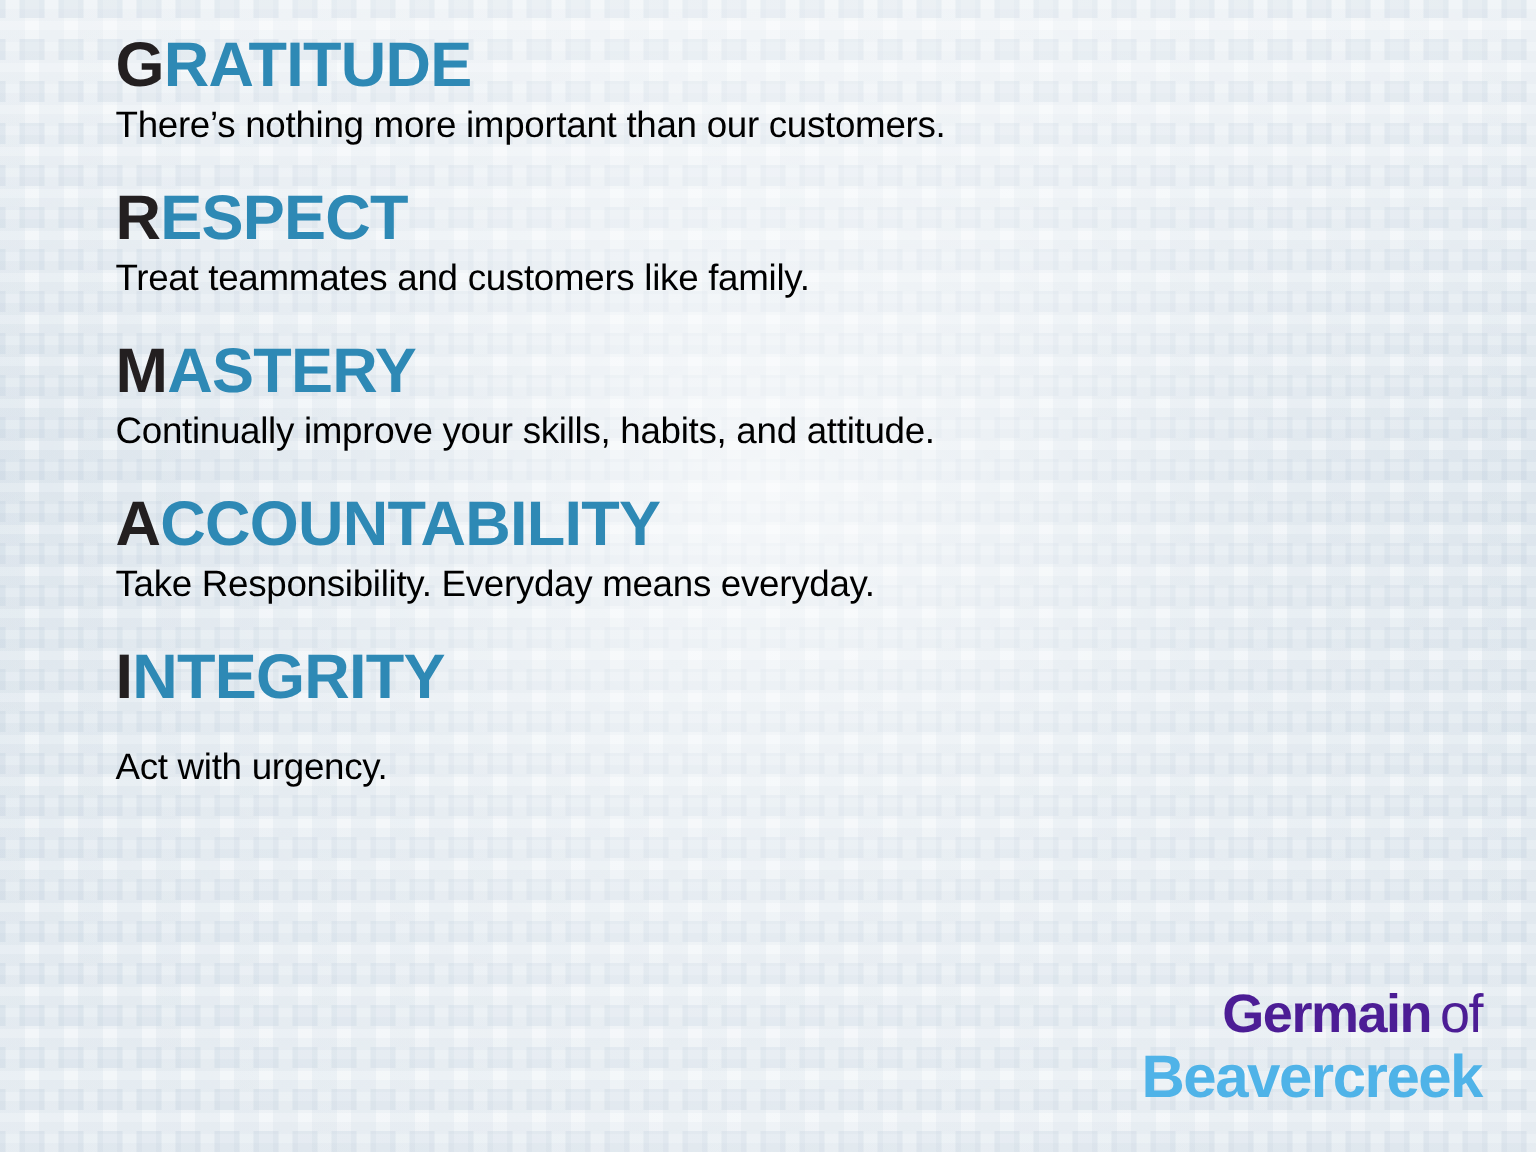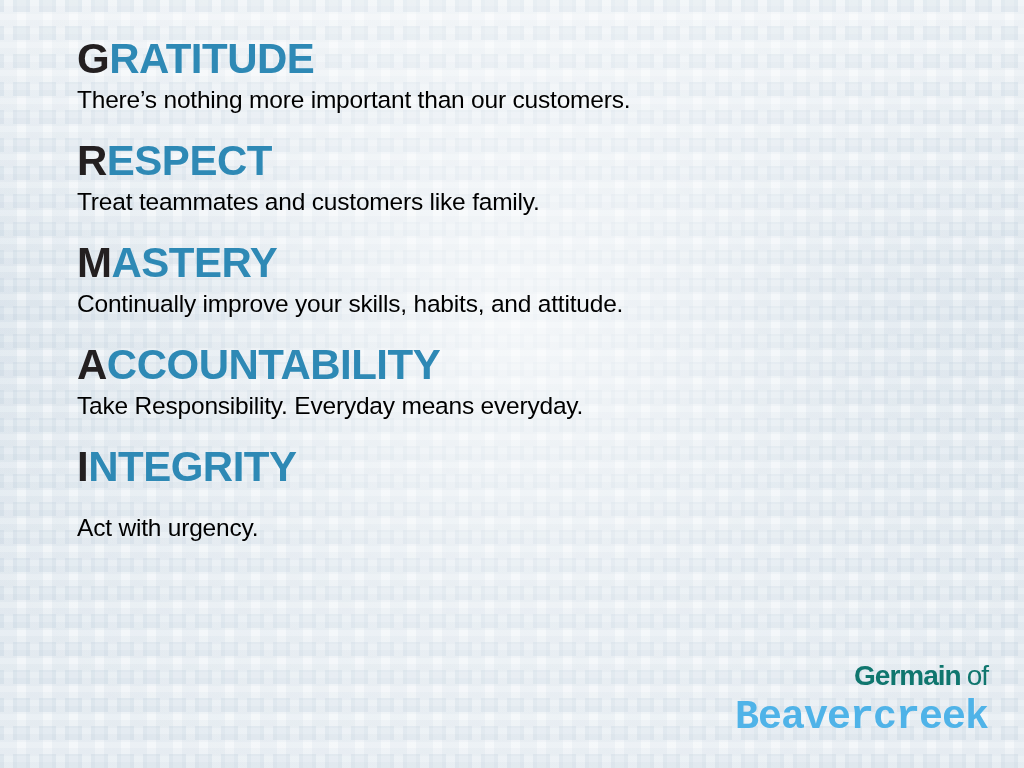--- a/index.html
+++ b/index.html
@@ -71,21 +71,21 @@
     position: absolute;
     inset: 0;
     pointer-events: none;
     background: radial-gradient(ellipse at 50% 42%, rgba(255,255,255,0.70) 0%, rgba(255,255,255,0.22) 48%, rgba(232,240,246,0.0) 85%);
   }
 
   
   .values {
     position: absolute;
     left: 77px;
-    top: 36px;
+    top: 20px;
     width: 900px;
     z-index: 3;
   }
   .value-block {
     margin: 0 0 23px 0;
   }
   .value-block:last-child {
     margin-bottom: 0;
   }
   .value-heading {
@@ -115,35 +115,35 @@
   
   .logo {
     position: absolute;
     right: 36px;
     bottom: 28px;
     text-align: right;
     z-index: 4;
   }
   .logo-line1 {
     font-family: "Liberation Sans", sans-serif;
-    font-size: 28px;
+    font-size: 36px;
     line-height: 40px;
     letter-spacing: -1px;
-    color: #0f766e;
+    color: #4c1d95;
     white-space: nowrap;
   }
   .logo-germain {
     font-weight: bold;
   }
   .logo-of {
     font-weight: normal;
     margin-left: 6px;
   }
   .logo-line2 {
-    font-family: Liberation Mono, monospace;
+    font-family: Liberation Sans, sans-serif;
     font-weight: bold;
     font-size: 40px;
     line-height: 44px;
     letter-spacing: -1px;
     color: #4FB3E8;
     white-space: nowrap;
   }
 </style>
 </head>
 <body>

